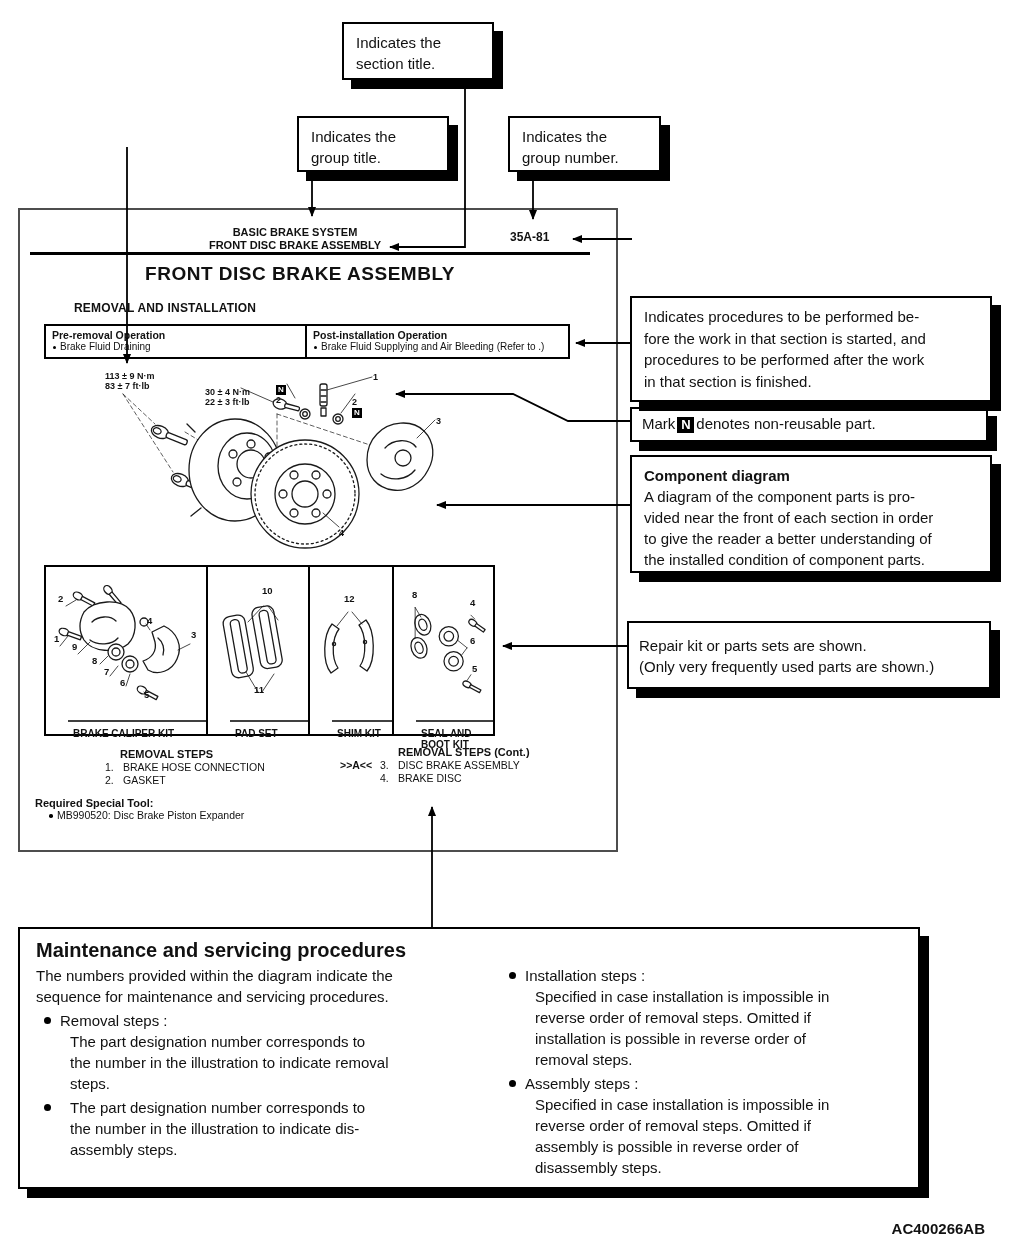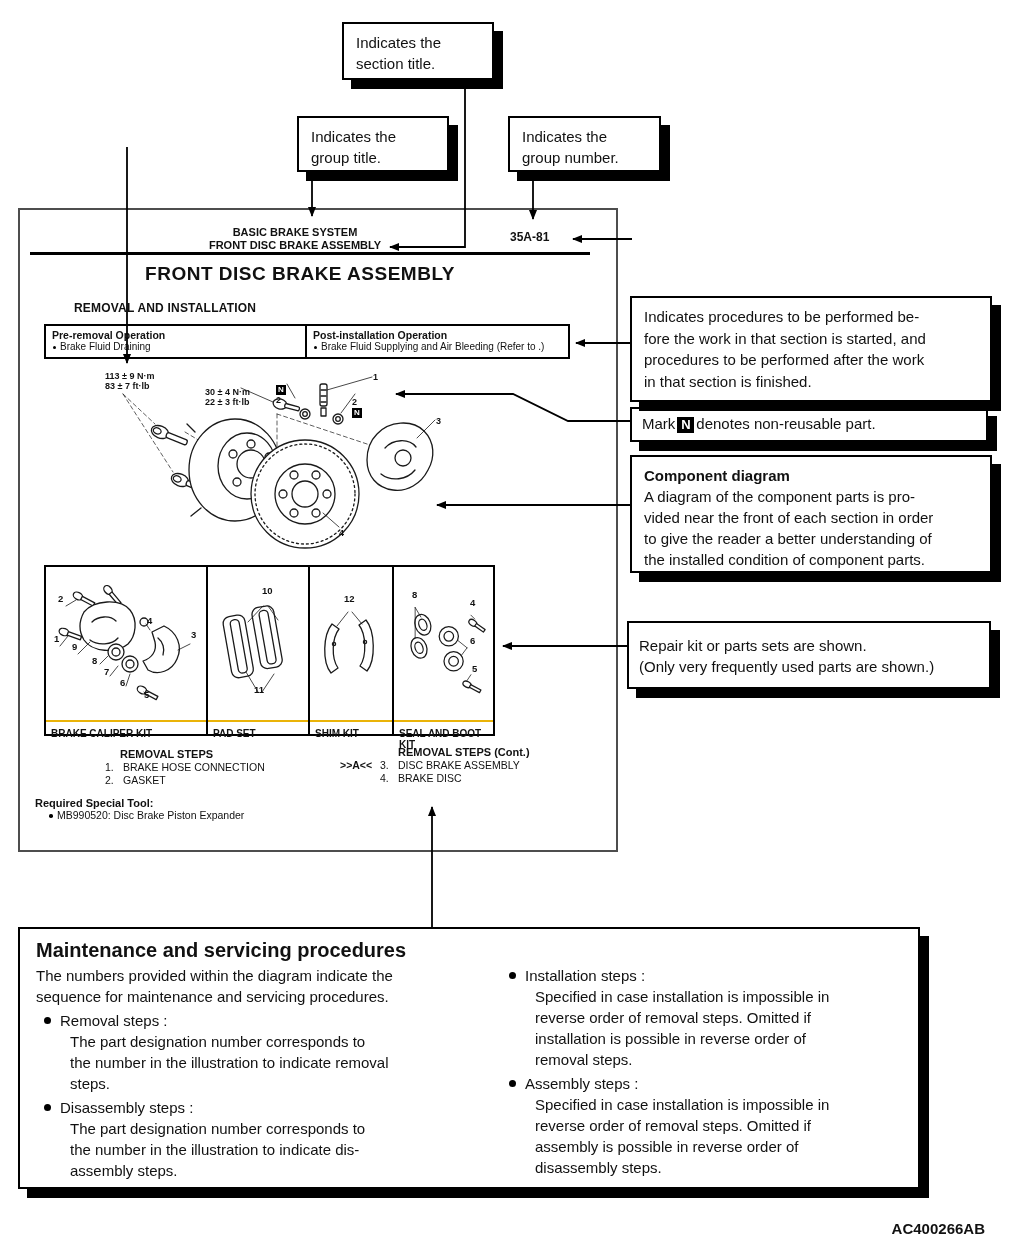--- a/index.html
+++ b/index.html
@@ -28,21 +28,21 @@
   
   .dlabel{position:absolute;font-size:9px;font-weight:bold;line-height:10px;z-index:12;white-space:pre-line;}
   .nbadge{display:inline-block;background:#000;color:#fff;text-align:center;font-weight:bold;}
   .nbadge.sm{width:10px;height:10px;line-height:10px;font-size:8px;}
   .nbadge.lg{width:17px;height:16px;line-height:16px;font-size:13px;margin:0 2px;}
   
   .kit-table{position:absolute;left:44px;top:565px;width:447px;height:167px;border:2px solid #000;display:flex;z-index:10;background:#fff;}
   .kit-cell{position:relative;border-right:2px solid #000;display:flex;flex-direction:column;}
   .kit-cell:last-child{border-right:none;}
   .kit-art{flex:1;}
-  .kit-caption{height:14px;border-top:2px solid #eab308;font-size:10px;font-weight:bold;padding:6px 0 0 5px;box-sizing:border-box;}
+  .kit-caption{height:14px;border-top:2px solid #404040;font-size:10px;font-weight:bold;padding:6px 0 0 5px;box-sizing:border-box;margin-left:22px;}
   .pn{position:absolute;font-size:9.5px;font-weight:bold;z-index:12;}
   
   .steps{position:absolute;z-index:10;font-size:10.5px;line-height:13px;}
   .steps .st-title{font-weight:bold;font-size:11px;}
   .steps .row{display:flex;}
   .steps .mk{width:40px;font-weight:bold;}
   .steps .num{width:18px;}
   .tool-title{font-size:11px;font-weight:bold;}
   .tool-item{font-size:10.5px;padding-left:10px;position:relative;}
   .tool-item::before{content:"";position:absolute;left:2px;top:5px;width:3.5px;height:3.5px;border-radius:50%;background:#000;}
@@ -382,21 +382,20 @@
           <div>
             <div class="blabel">Removal steps :</div>
             <div class="bbody pre">The part designation number corresponds to
 the number in the illustration to indicate removal
 steps.</div>
           </div>
         </div>
         <div class="brow">
           <span class="bdot"></span>
           <div>
-            <div class="blabel">Disassembly steps :</div>
             <div class="bbody pre">The part designation number corresponds to
 the number in the illustration to indicate dis-
 assembly steps.</div>
           </div>
         </div>
       </div>
       <div class="colR">
         <div class="brow" style="margin-top:0;">
           <span class="bdot"></span>
           <div>

